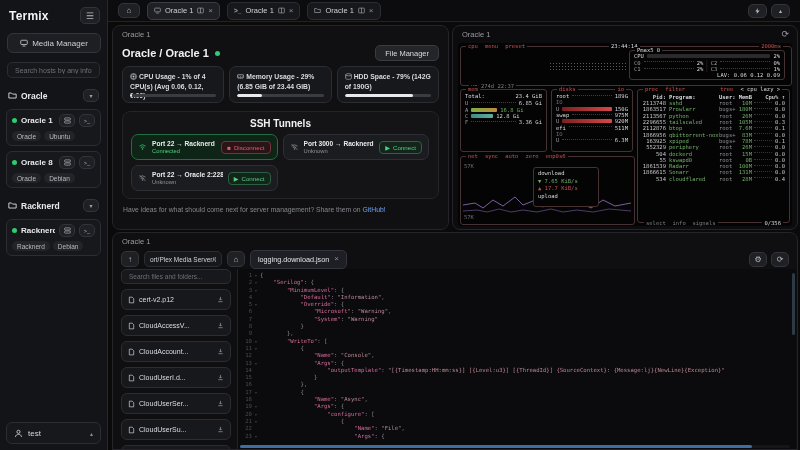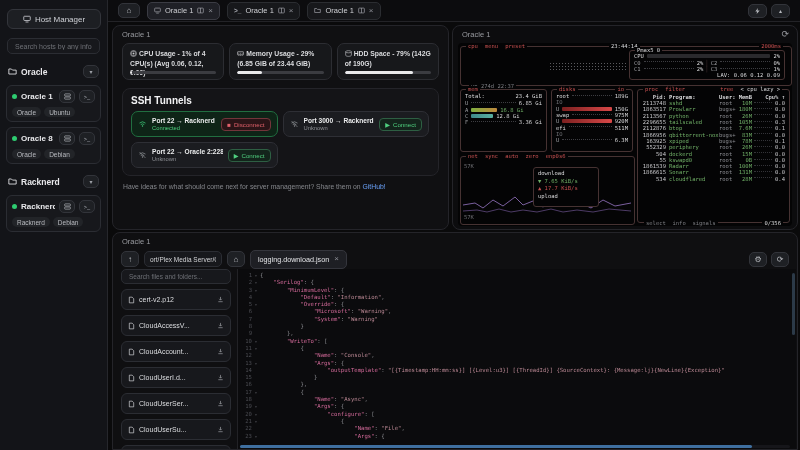--- a/index.html
+++ b/index.html
@@ -67,21 +67,21 @@
   .cards{display:flex;gap:5px;padding:1px 9px 0;}
   .card{flex:1;position:relative;background:#17181b;border:1px solid #2c2d32;border-radius:7px;
         padding:5px 7px 12px;height:37px;box-sizing:border-box;}
   .card-label{font-size:6.8px;font-weight:bold;color:#dadbde;line-height:1.4;}
   .cicon{display:inline-block;vertical-align:-1px;margin-right:2px;color:#c9cace;}
   .bar{position:absolute;left:7px;right:7px;bottom:5px;height:3.5px;background:#3b3c41;
        border-radius:2px;overflow:hidden;}
   .bar-fill{height:100%;background:#e9e9eb;border-radius:2px;}
   .tunnels{margin:8px 9px 0;background:#141417;border:1px solid #242429;border-radius:8px;
            padding:6px 8px;height:88px;box-sizing:border-box;}
-  .tun-title{font-size:10px;font-weight:bold;color:#f2f2f4;margin-bottom:5px;}
+  .tun-title{font-size:10px;font-weight:bold;color:#f2f2f4;margin-bottom:5px;text-align:center;}
   .tun-grid{display:flex;flex-wrap:wrap;gap:5px;}
   .tun-card{width:calc(50% - 3px);box-sizing:border-box;height:26px;background:#1b1c20;
             border:1px solid #2e2f35;border-radius:7px;padding:3px 6px;display:flex;align-items:center;gap:5px;}
   .tun-card.connected{background:#0e2417;border-color:#216e40;}
   .tun-ic{color:#8f9196;flex-shrink:0;}
   .tun-card.connected .tun-ic{color:#3fcf7c;}
   .tun-info{flex:1;min-width:0;}
   .tun-route{font-size:6.6px;font-weight:bold;color:#eaebec;white-space:nowrap;overflow:hidden;}
   .tun-status{font-size:5.8px;color:#8f9196;margin-top:1px;}
   .tun-card.connected .tun-status{color:#4fd07f;}
@@ -187,29 +187,35 @@
   .vscroll{position:absolute;right:1px;top:4px;width:3px;height:62px;background:#2c3a48;border-radius:2px;}
   .hscroll{position:absolute;left:2px;right:6px;bottom:1px;height:3px;background:#16161a;border-radius:2px;}
   .hthumb{width:93%;height:100%;background:#3f6f9f;border-radius:2px;}
 </style>
 </head>
 <body>
 
 <div class="screen">
 
   <aside class="sidebar">
+    <div class="sb-head">
+      <span class="sb-title">Termix</span>
+      <button class="icon-btn sb-burger">
+        <span>☰</span>
+      </button>
+    </div>
 
     <button class="sb-hostmgr">
       <span>
         <svg width="8" height="8" viewBox="0 0 16 16">
             <rect x="1.5" y="2.5" width="13" height="8.5" rx="1.5" fill="none" stroke="currentColor" stroke-width="1.6"></rect>
             <path d="M5 14h6" stroke="currentColor" stroke-width="1.6"></path>
           </svg>
       </span>
-      <span>Host Manager</span>
+      <span>Media Manager</span>
     </button>
 
     <div class="sb-search">
       <input placeholder="Search hosts by any info..." style="">
     </div>
 
     <div class="sb-group-head">
       <span>
         <svg width="9" height="9" viewBox="0 0 16 16">
             <path d="M1.5 3.5h4.5l2 2h6.5v7h-13z" fill="none" stroke="currentColor" stroke-width="1.5"></path>
@@ -288,20 +294,30 @@
         <button class="icon-btn host-btn">
             <span>&gt;_</span>
           </button>
       </div>
       <div class="tags">
         <span class="tag">Racknerd</span>
         <span class="tag">Debian</span>
       </div>
     </div>
 
+    <div class="sb-user">
+      <span>
+        <svg width="9" height="9" viewBox="0 0 16 16">
+            <circle cx="8" cy="5" r="2.8" fill="none" stroke="currentColor" stroke-width="1.5"></circle>
+            <path d="M2.5 14c.6-3 2.8-4.5 5.5-4.5s4.9 1.5 5.5 4.5" fill="none" stroke="currentColor" stroke-width="1.5"></path>
+          </svg>
+      </span>
+      <span>test</span>
+      <span class="chev-up">▴</span>
+    </div>
   </aside>
 
   <div class="topbar">
     <button class="icon-btn tb-home">
         <span>⌂</span>
       </button>
 
     <div class="tab active">
       <span class="ticon">
         <svg width="7" height="7" viewBox="0 0 16 16">
@@ -356,20 +372,25 @@
           </span>
       </button>
       <button class="icon-btn">
         <span style="font-size:6px;">▴</span>
       </button>
     </div>
   </div>
 
   <section class="stats">
     <div class="panel-cap">Oracle 1</div>
+    <div class="stats-head">
+      <span class="crumb">Oracle / Oracle 1</span>
+      <span class="dot head-dot"></span>
+      <button class="fm-btn">File Manager</button>
+    </div>
 
     <div class="cards">
       <div class="card">
         <div class="card-label"><span class="cicon"><svg width="7" height="7" viewBox="0 0 16 16">
                 <rect x="3" y="3" width="10" height="10" rx="1.5" fill="none" stroke="currentColor" stroke-width="1.5"></rect>
                 <rect x="6" y="6" width="4" height="4" fill="currentColor"></rect>
                 <path d="M5 0v2M8 0v2M11 0v2M5 14v2M8 14v2M11 14v2M0 5h2M0 8h2M0 11h2M14 5h2M14 8h2M14 11h2" stroke="currentColor" stroke-width="1.2"></path>
               </svg></span><span>CPU Usage - 1% of 4 CPU(s) (Avg 0.06, 0.12, 0.09)</span></div>
         <div class="bar">
             <div class="bar-fill" style="width: 2%;"></div>

